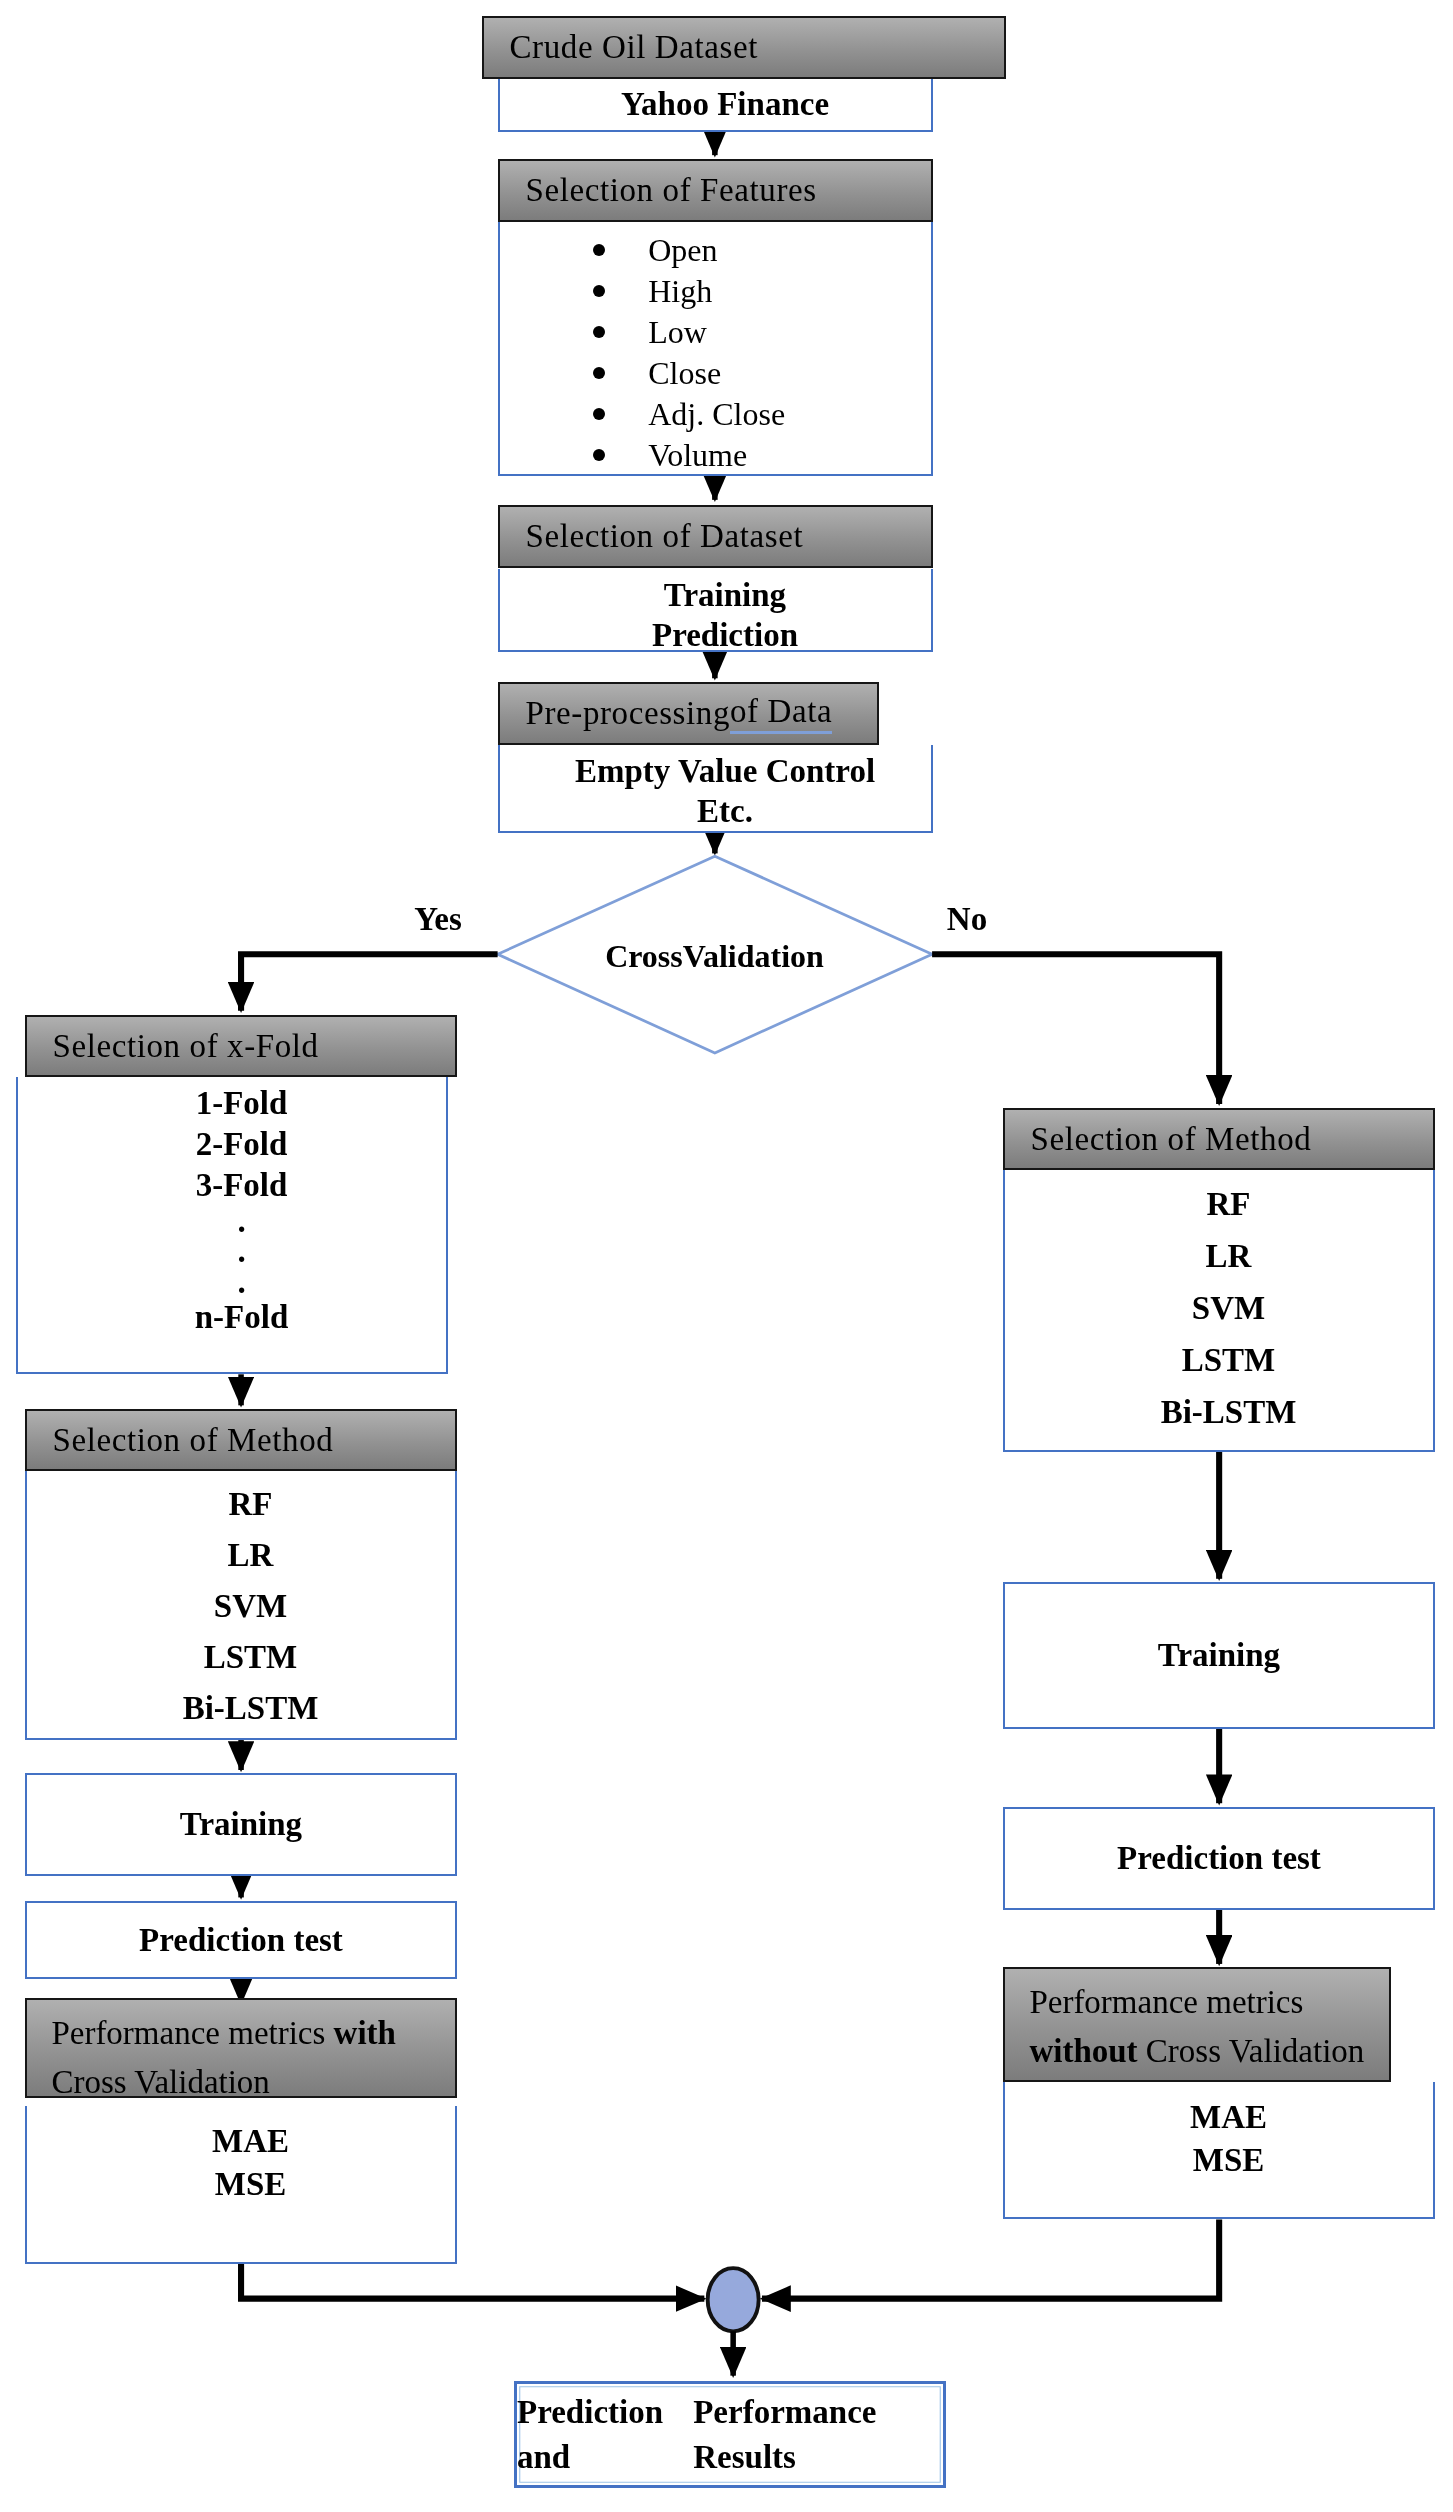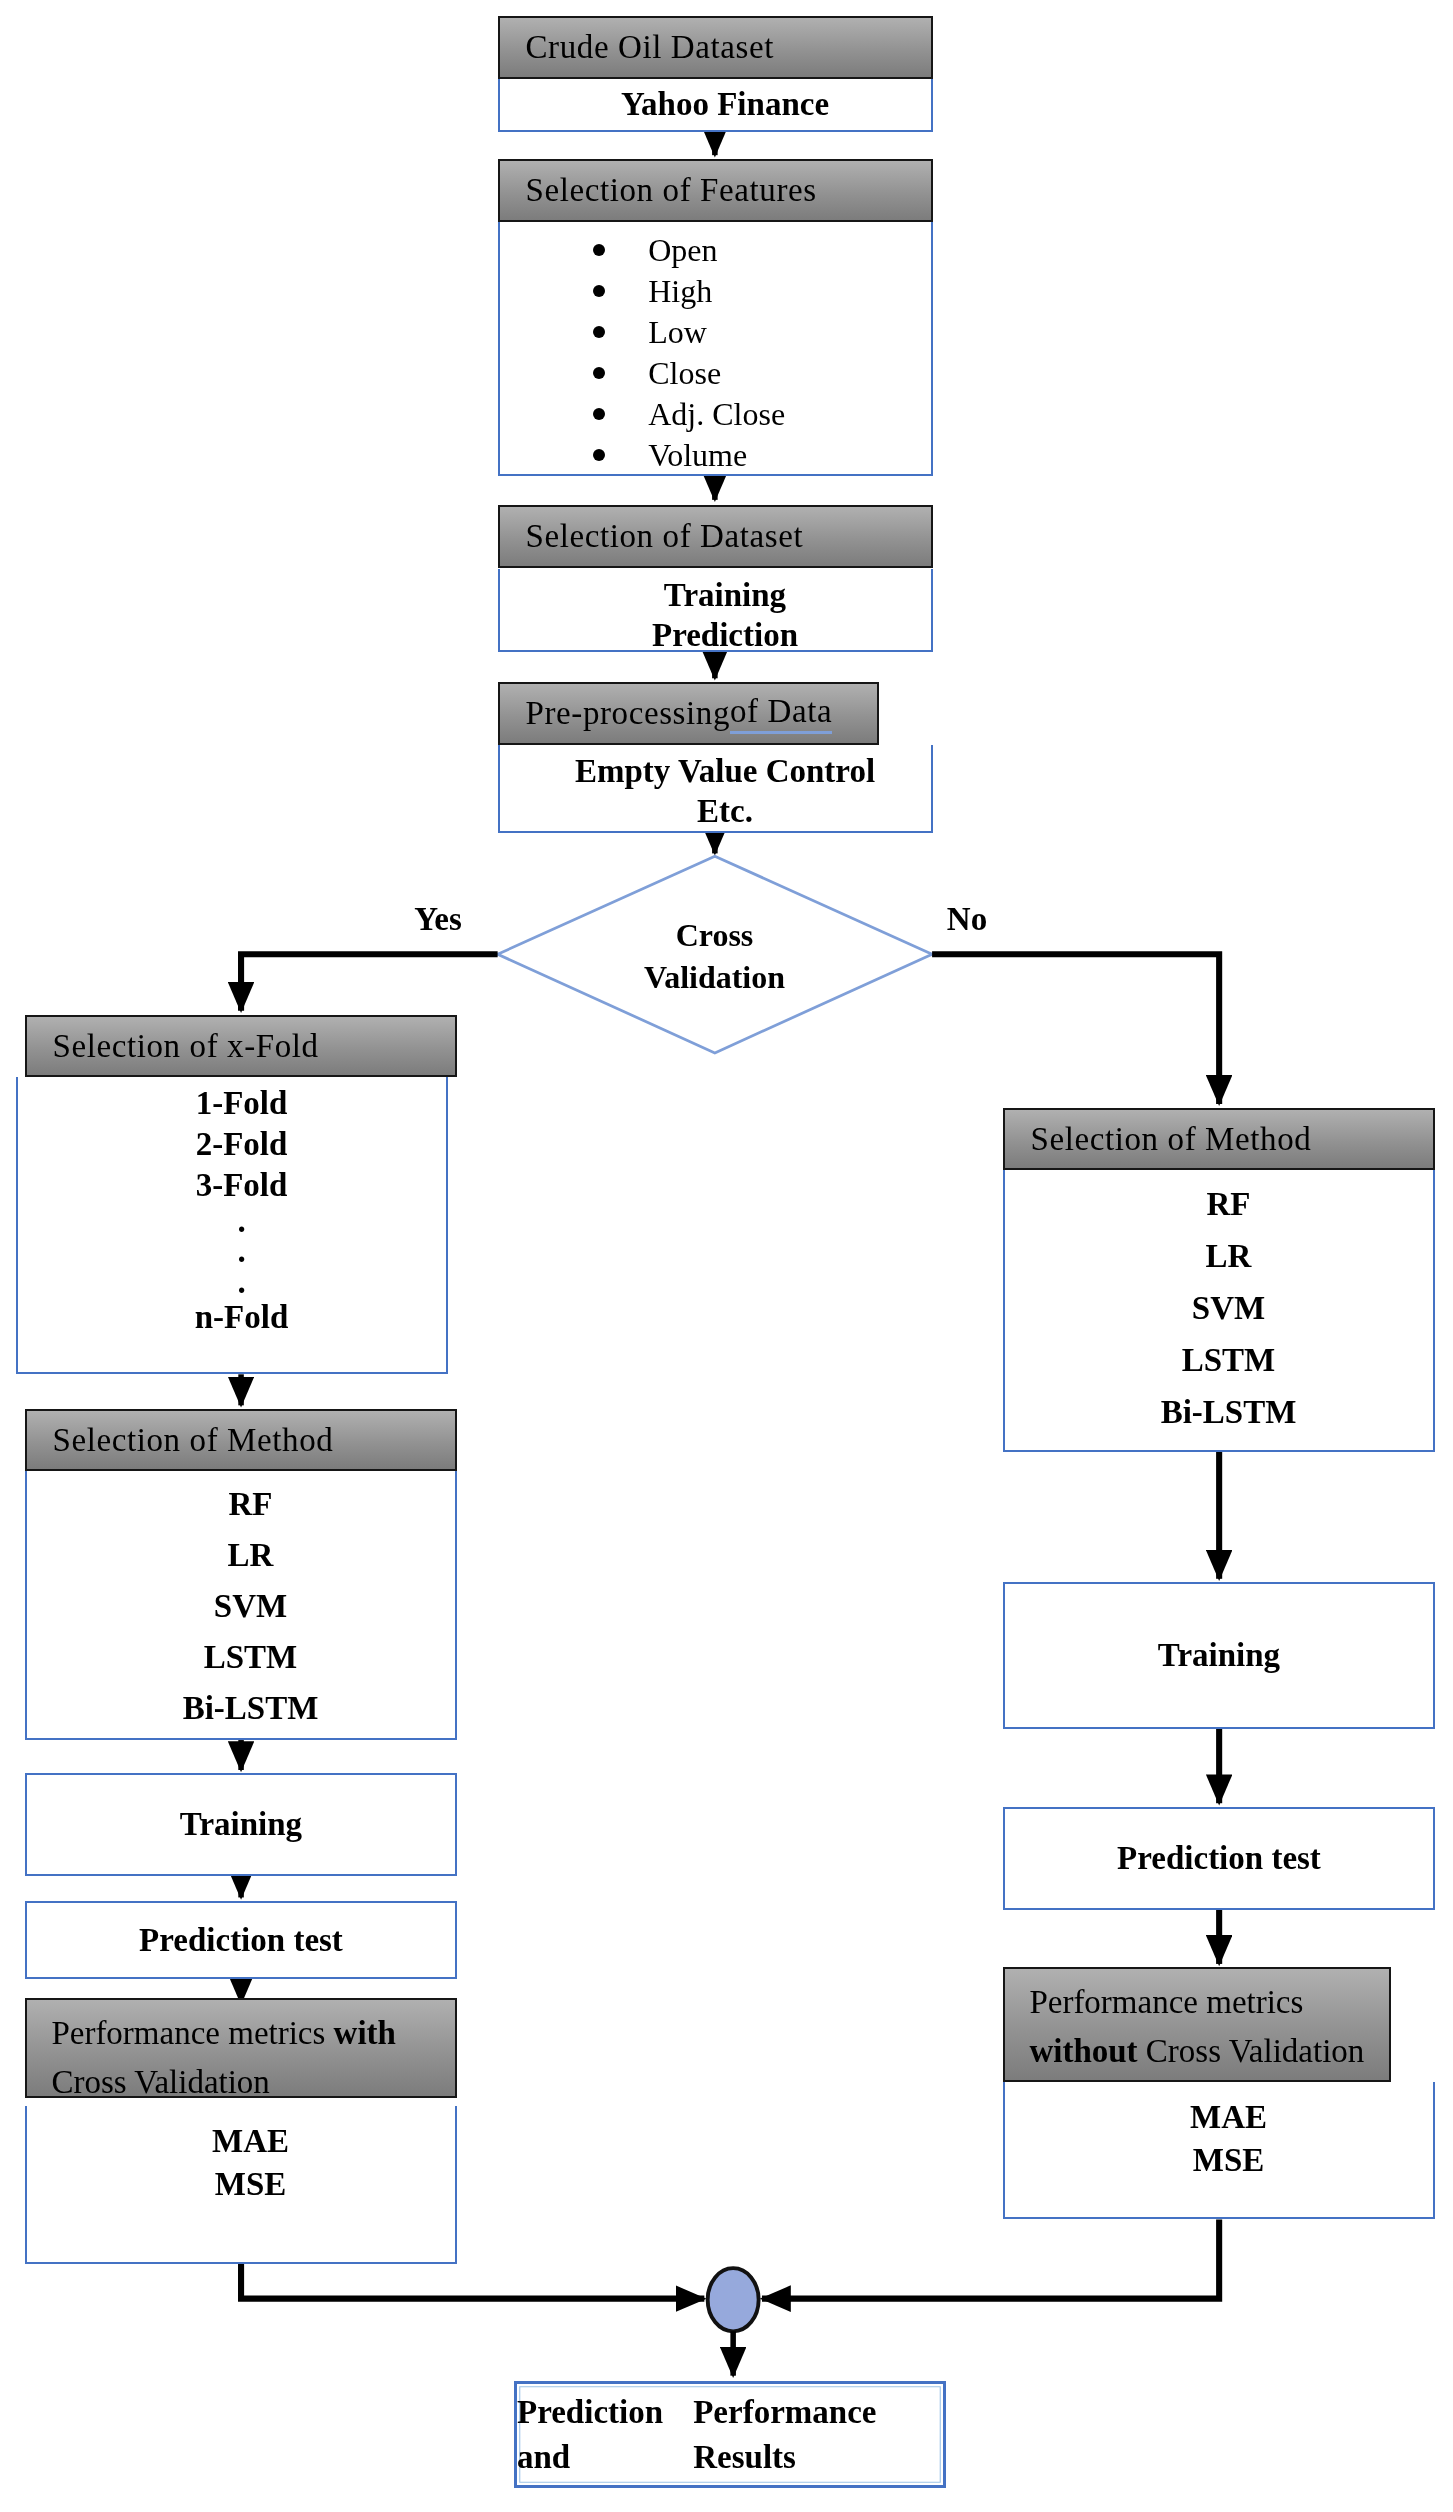--- a/index.html
+++ b/index.html
@@ -20,21 +20,21 @@
   .brow{display:flex;align-items:center;height:41px;}
   .brow .dot{width:12.2px;height:12.2px;border-radius:50%;background:#000;margin-right:43px;flex:0 0 auto;}
   .lines2{padding-top:5.5px;line-height:40px;}
   .folds{padding-top:5.5px;font-weight:bold;}
   .fold-item{line-height:41px;font-size:33px;}
   .fold-dot{line-height:30.5px;font-size:33px;}
   .methods{padding-top:7.8px;font-weight:bold;}
   .m-item{line-height:52px;font-size:33px;}
   .perfhdr{display:block;padding:9px 16.6px 0 24.4px;line-height:49px;font-size:33px;letter-spacing:0;}
   .metrics{padding-top:14.4px;line-height:43px;}
-  .dlabel{display:flex;flex-direction:column;align-items:center;justify-content:center;
+  .dlabel{display:flex;flex-direction:row;align-items:center;justify-content:center;
           font-weight:bold;font-size:32px;line-height:42px;}
   .branchlbl{display:flex;align-items:center;justify-content:center;
              font-weight:bold;font-size:33px;}
   .ul-blue{border-bottom:3.3px solid #7f9fd8;padding-bottom:1.1px;}
   .resbox{background:#fff;border:3.3px solid #4472c4;box-shadow:inset 0 0 0 2.2px #fff,inset 0 0 0 3.3px #9dc3e6;
           display:flex;align-items:center;justify-content:center;
           font-weight:bold;font-size:33px;line-height:45px;}
   svg .wire{stroke:#000;fill:none;}
 </style>
 </head>
@@ -69,21 +69,21 @@
     <line class="wire" x1="2200" y1="3445" x2="2200" y2="3544" stroke-width="11" marker-end="url(#ah)"></line>
 
     <path class="wire" d="M435,4085 L435,4148 L1271,4148" stroke-width="11" marker-end="url(#ah)"></path>
     <path class="wire" d="M2200,4005 L2200,4148 L1375,4148" stroke-width="11" marker-end="url(#ah)"></path>
 
     <ellipse cx="1323" cy="4150" rx="46" ry="57" fill="#96a9dc" stroke="#111" stroke-width="7"></ellipse>
 
     <line class="wire" x1="1323" y1="4207" x2="1323" y2="4287" stroke-width="10" marker-end="url(#ah)"></line>
   </svg>
 
-  <div class="abs hdr" style="left:498px;top:15.5px;width:435px;height:63px">
+  <div class="abs hdr" style="left:482px;top:15.5px;width:524px;height:63px">
     <span>Crude Oil Dataset</span>
   </div>
   <div class="abs bdy" style="left:498px;top:79px;width:435px;height:53px;line-height:50px">
     <span>Yahoo Finance</span>
   </div>
 
   <div class="abs hdr" style="left:498px;top:159px;width:435px;height:63px">
     <span>Selection of Features</span>
   </div>
   <div class="abs bdy bullets" style="left:498px;top:222px;width:435px;height:254px">

